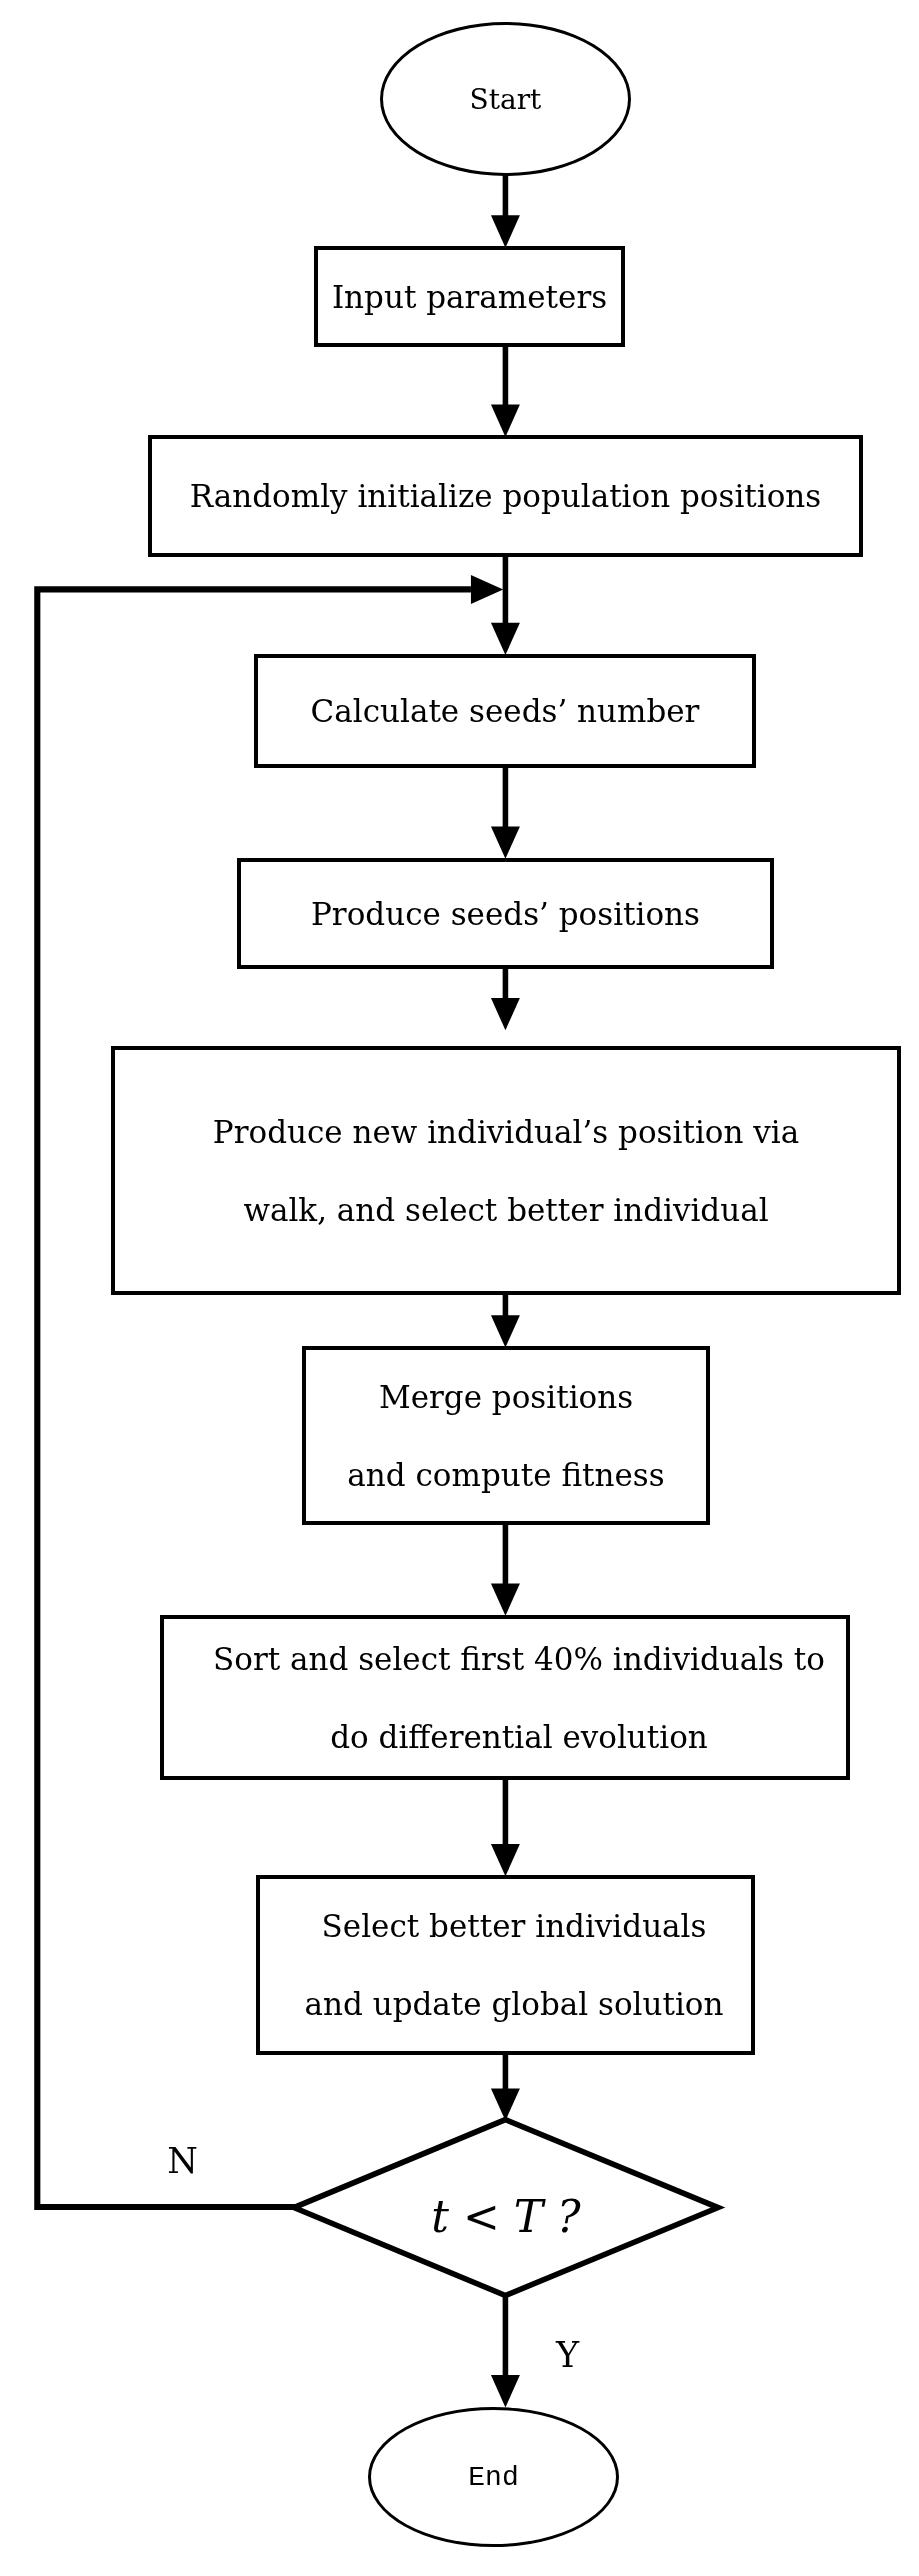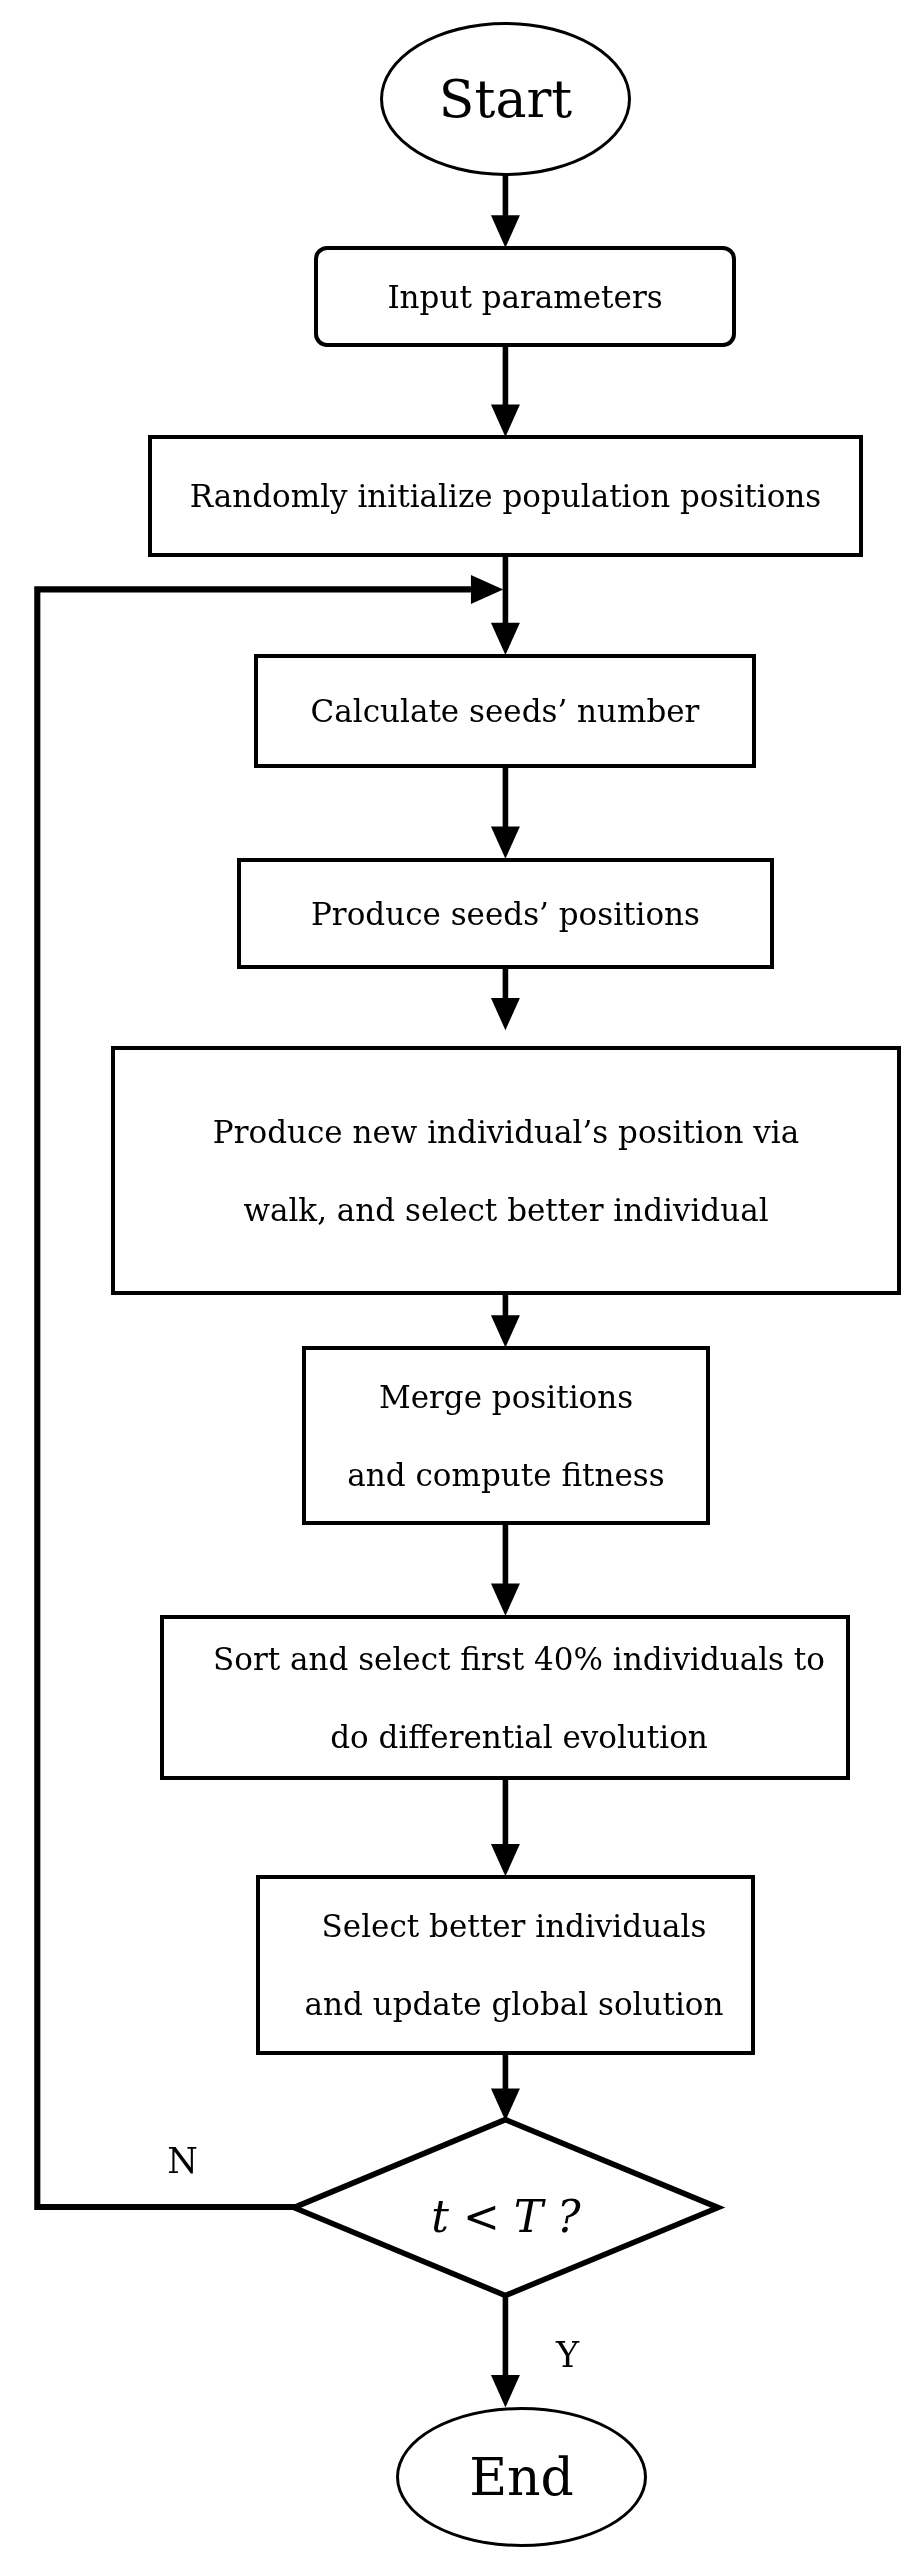--- a/index.html
+++ b/index.html
@@ -25,21 +25,21 @@
     display: flex;
     flex-direction: column;
     align-items: center;
     justify-content: center;
     text-align: center;
     z-index: 2;
   }
   .terminal {
     border: 3.9px solid #000000;
     border-radius: 50%;
-    font-size: 52px;
+    font-size: 28px;
   }
   .process {
     border: 4.5px solid #000000;
     font-size: 31px;
   }
   .line { line-height: 78px; white-space: nowrap; }
   .single { white-space: nowrap; }
   .decision-label {
     position: absolute;
     display: flex;
@@ -97,21 +97,21 @@
       <polygon points="846,1032 846,1084 904,1058"></polygon>
     </g>
 
     <polygon points="908,3807 1290,3965 908,4123 528,3965" fill="#ffffff" stroke="#000000" stroke-width="10" stroke-linejoin="miter"></polygon>
   </svg>
 
   <div class="node terminal" style="left:380px; top:22px; width:251px; height:154px;">
     <div class="single">Start</div>
   </div>
 
-  <div class="node process" style="left:314px; top:246px; width:422px; height:101px;border-radius:13px;">
+  <div class="node process" style="left:314px; top:246px; width:311px; height:101px;">
     <div class="single">Input parameters</div>
   </div>
 
   <div class="node process" style="left:148px; top:435px; width:715px; height:122px;">
     <div class="single">Randomly initialize population positions</div>
   </div>
 
   <div class="node process" style="left:254px; top:654px; width:502px; height:114px;">
     <div class="single">Calculate seeds’ number</div>
   </div>
@@ -144,18 +144,18 @@
     <span>t &lt; T ?</span>
   </div>
 
   <div class="edge-label" style="left:149px; top:2133px; width:67px; height:56px;">
     <span>N</span>
   </div>
   <div class="edge-label" style="left:534px; top:2327px; width:67px; height:56px;">
     <span>Y</span>
   </div>
 
-  <div class="node terminal" style="left:396px; top:2407px; width:251px; height:140px;">
+  <div class="node terminal" style="left:368px; top:2407px; width:251px; height:140px;font-family:Liberation Mono, monospace;">
     <div class="single">End</div>
   </div>
 
 </div>
 
 
 </body></html>

